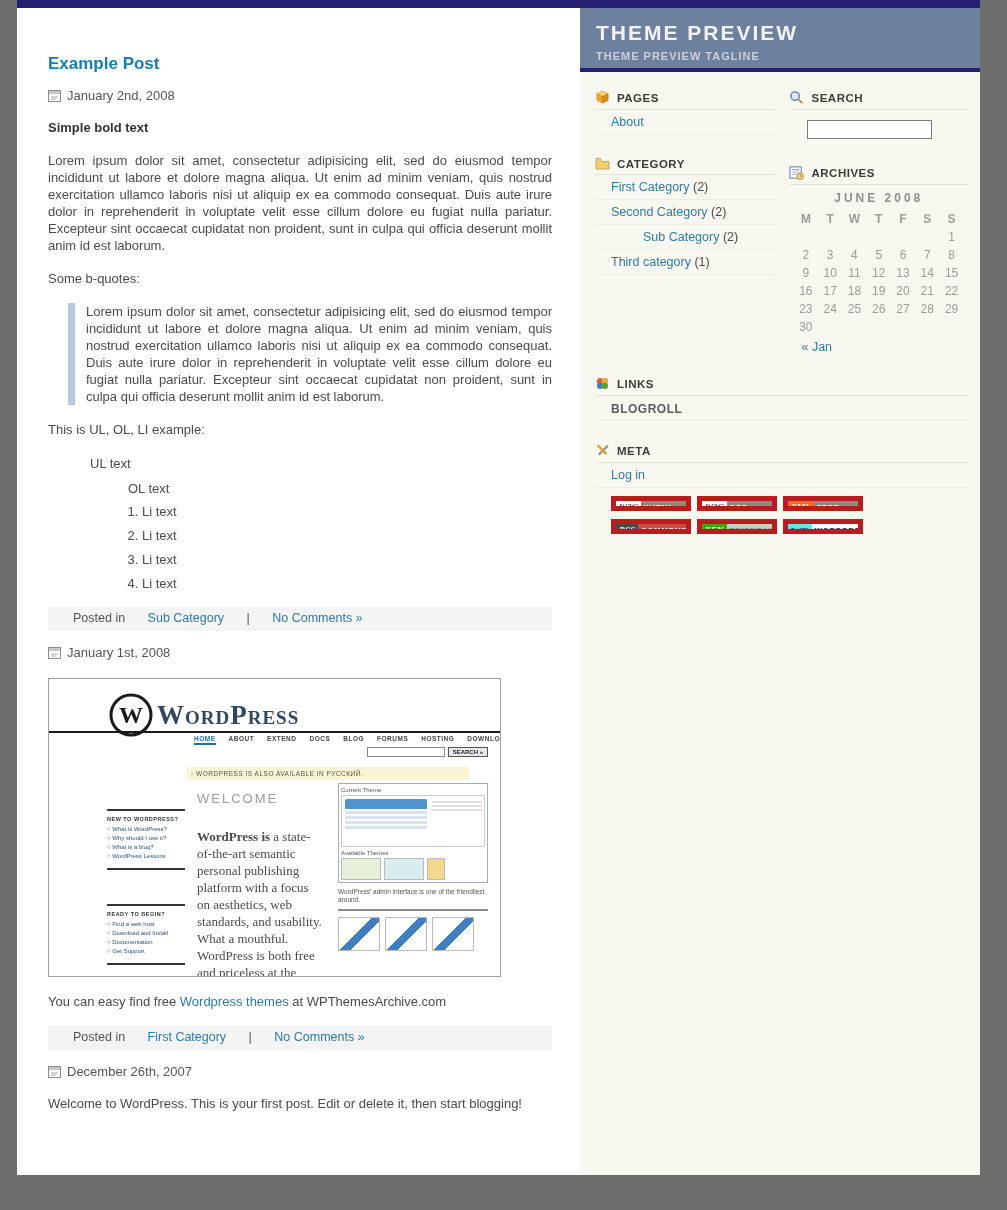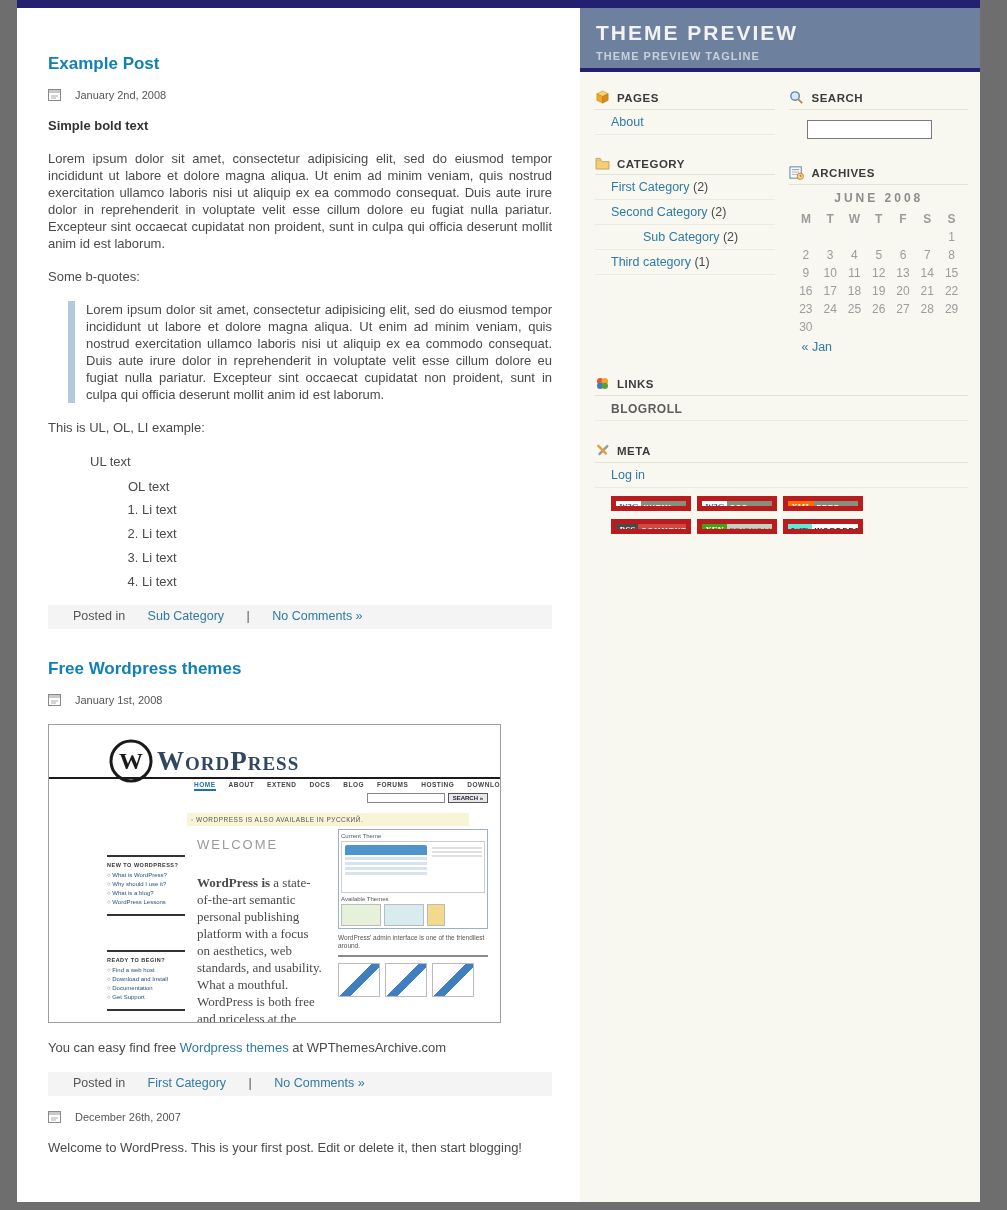--- a/index.html
+++ b/index.html
@@ -11,21 +11,21 @@
   }
   .page { margin-left:17px; width:963px; }
   .topbar { height:8px; background:#23206f; }
   .columns { display:flex; align-items:stretch; min-height:1167px; }
 
   
   .main { width:563px; background:#ffffff; padding:0 28px 30px 31px; }
   .post-title { margin:46px 0 0; font-size:17px; font-weight:bold; }
   .post-title a { color:#1280b4; text-decoration:none; }
   .post + .post .post-title, .post-title.later { margin-top:30px; }
-  .date-row { margin:14px 0 0; font-size:11px; color:#555; display:flex; align-items:center; gap:14px; }
+  .date-row { margin:14px 0 0; font-size:13px; color:#555; display:flex; align-items:center; gap:6px; }
   .main p { font-size:13px; color:#4a4a4a; line-height:17px; margin:16px 0; }
   .bold-p { font-weight:bold; color:#333 !important; }
   .just { text-align:justify; }
   blockquote.bq { margin:16px 0 16px 20px; border-left:7px solid #b4c9e0; padding:0 0 0 11px;
     font-size:13px; color:#4a4a4a; line-height:17px; }
   .ul1 { margin:18px 0 0 42px; font-size:13px; color:#4a4a4a; }
   .ul2 { margin:10px 0 0 80px; font-size:13px; color:#4a4a4a; }
   ol.oli { margin:8px 0 0 74px; padding:0 0 0 20px; }
   ol.oli li { font-size:13px; color:#4a4a4a; margin:0 0 9px; }
   .post-foot { margin-top:16px; background:#f4f4f4; padding:3px 10px 4px; font-size:12.5px; color:#555; line-height:17px; }
@@ -150,21 +150,20 @@
           </ol>
         <div class="post-foot">
           <span>Posted in</span>
           <span class="cats"><a class="blue" href="#">Sub Category</a></span>
           <span>|</span>
           <a href="#" class="blue">No Comments »</a>
         </div>
       </div>
 
       <div class="post">
-        <h2 class="post-title later"><a href="#">Free Wordpress themes</a></h2>
         <div class="date-row">
           <svg width="13" height="13" viewBox="0 0 13 13">
               <rect x="0.5" y="1.5" width="12" height="11" fill="#ffffff" stroke="#8a8a8a"></rect>
               <rect x="1" y="2" width="11" height="3" fill="#c9c9c9"></rect>
               <line x1="3" y1="8" x2="10" y2="8" stroke="#aaaaaa"></line>
               <line x1="3" y1="10" x2="8" y2="10" stroke="#aaaaaa"></line>
             </svg>
           <span>January 1st, 2008</span>
         </div>
 

